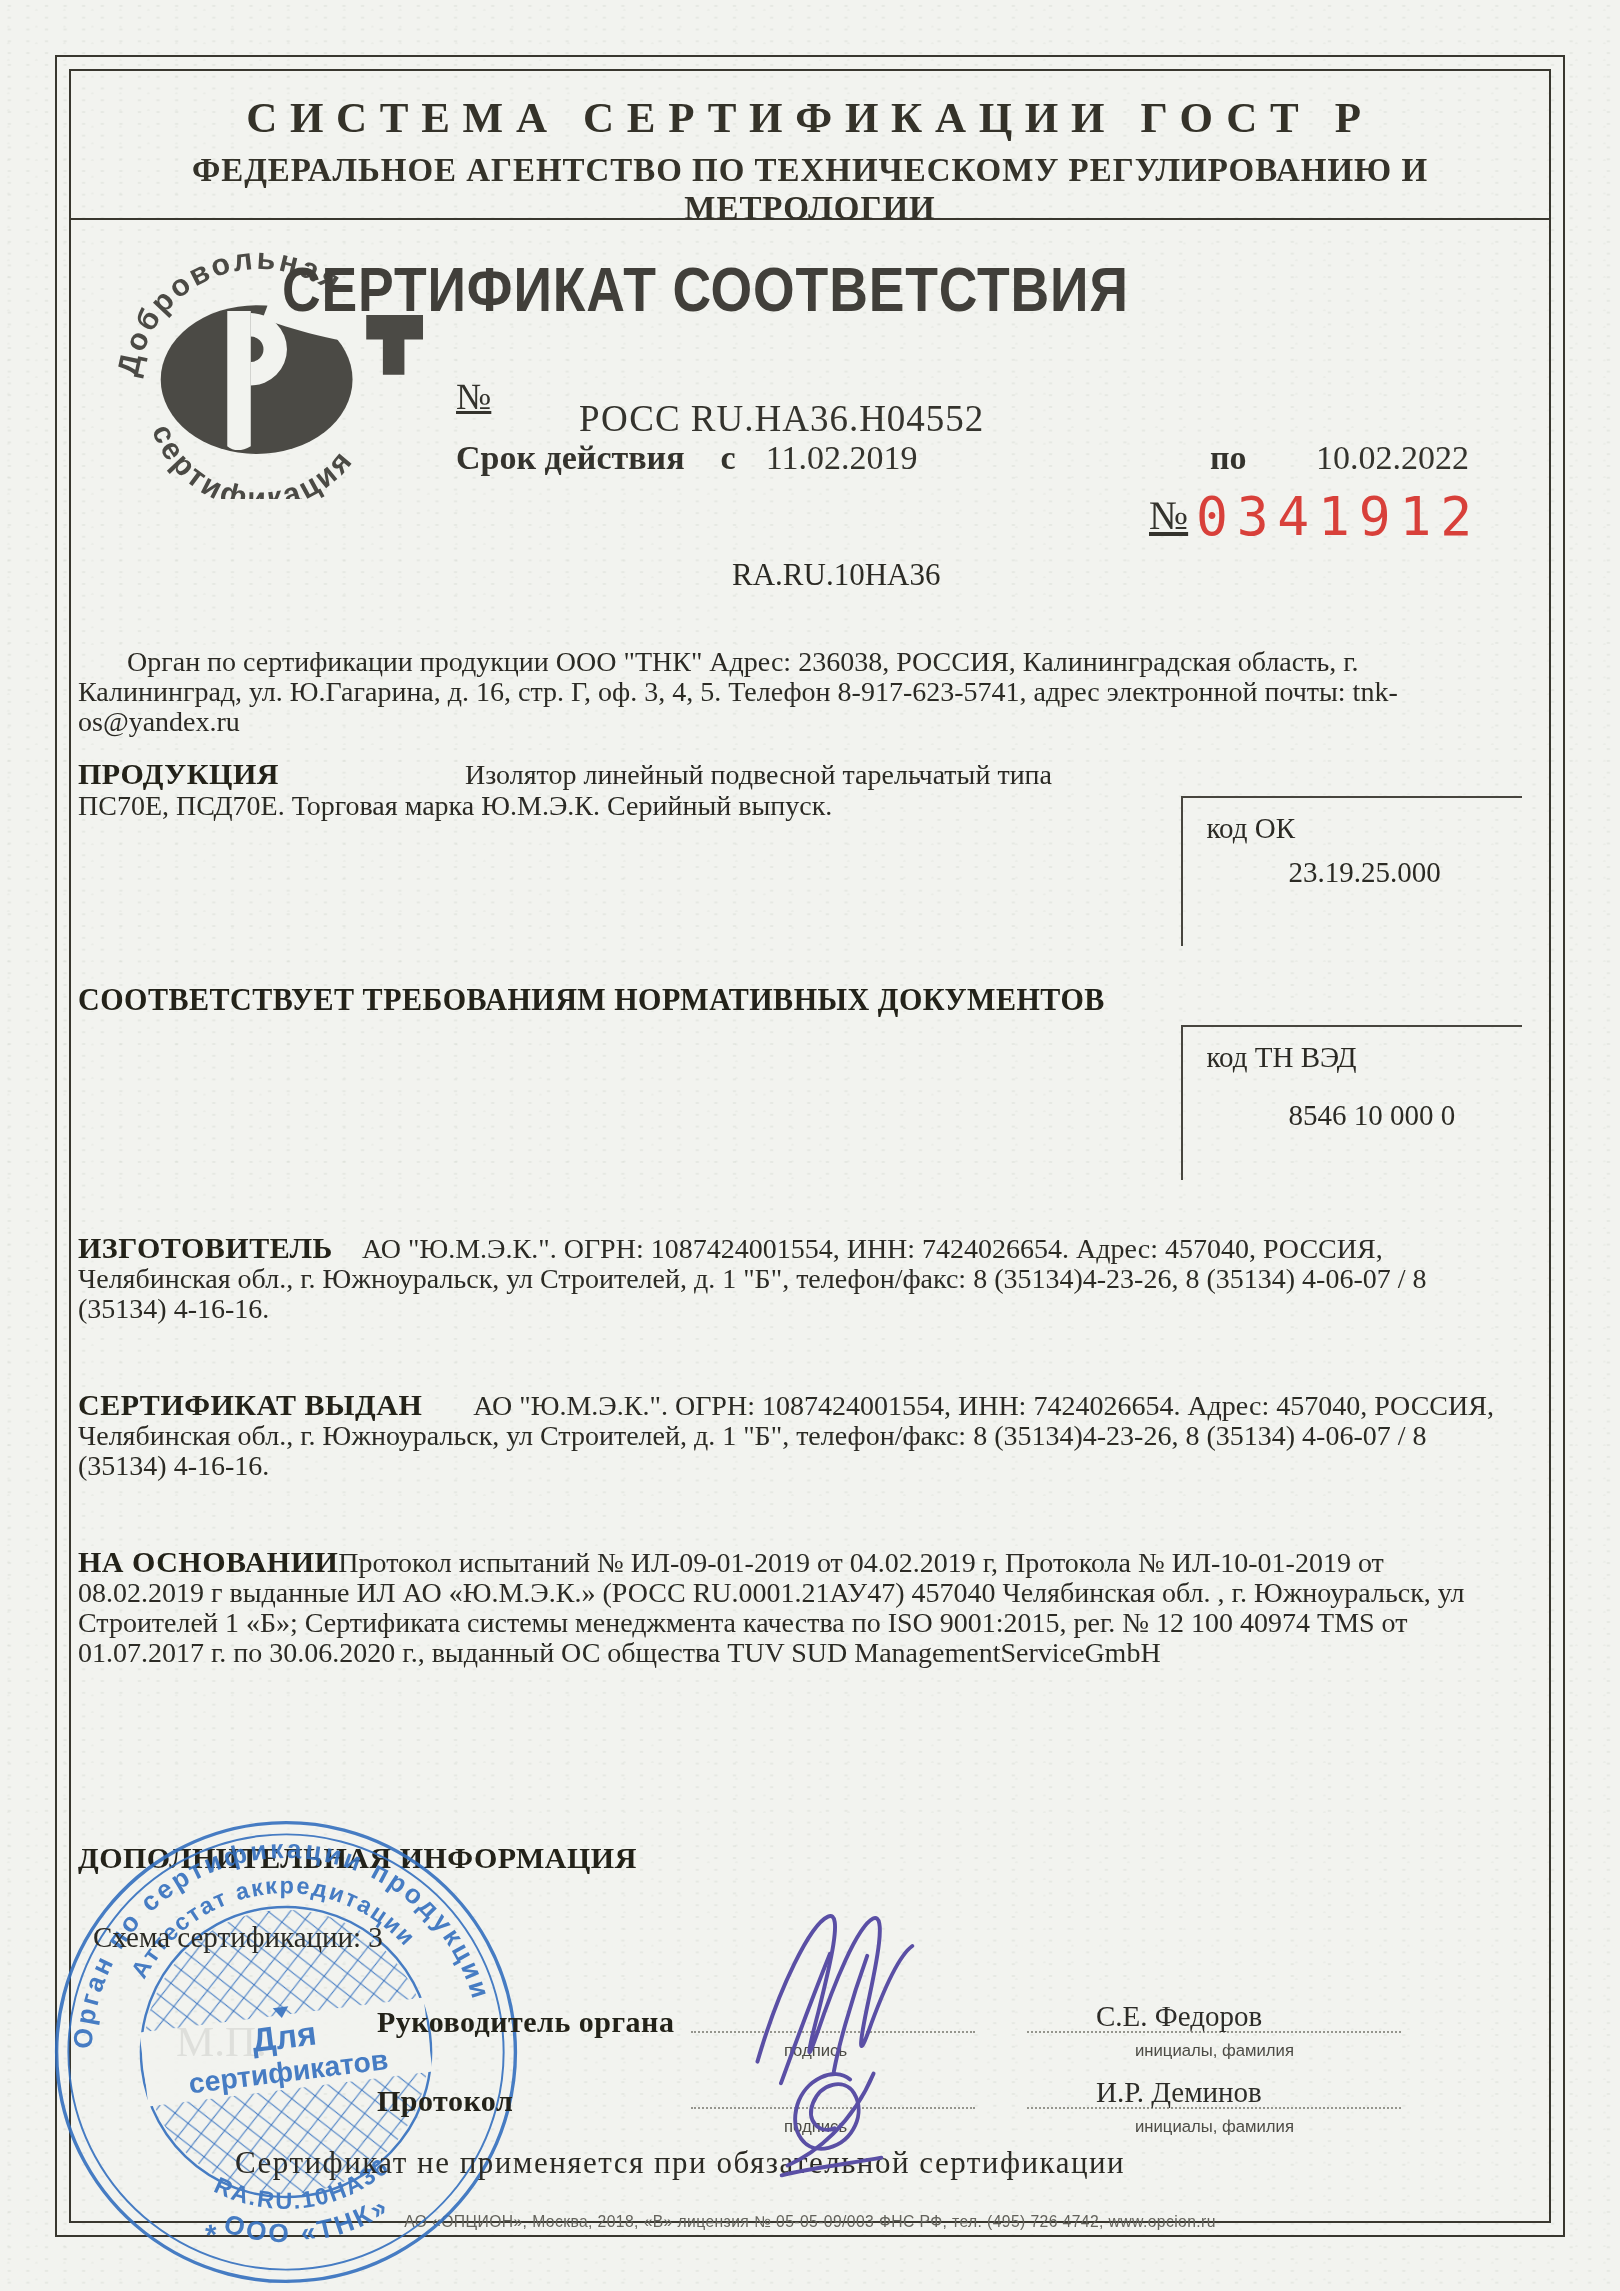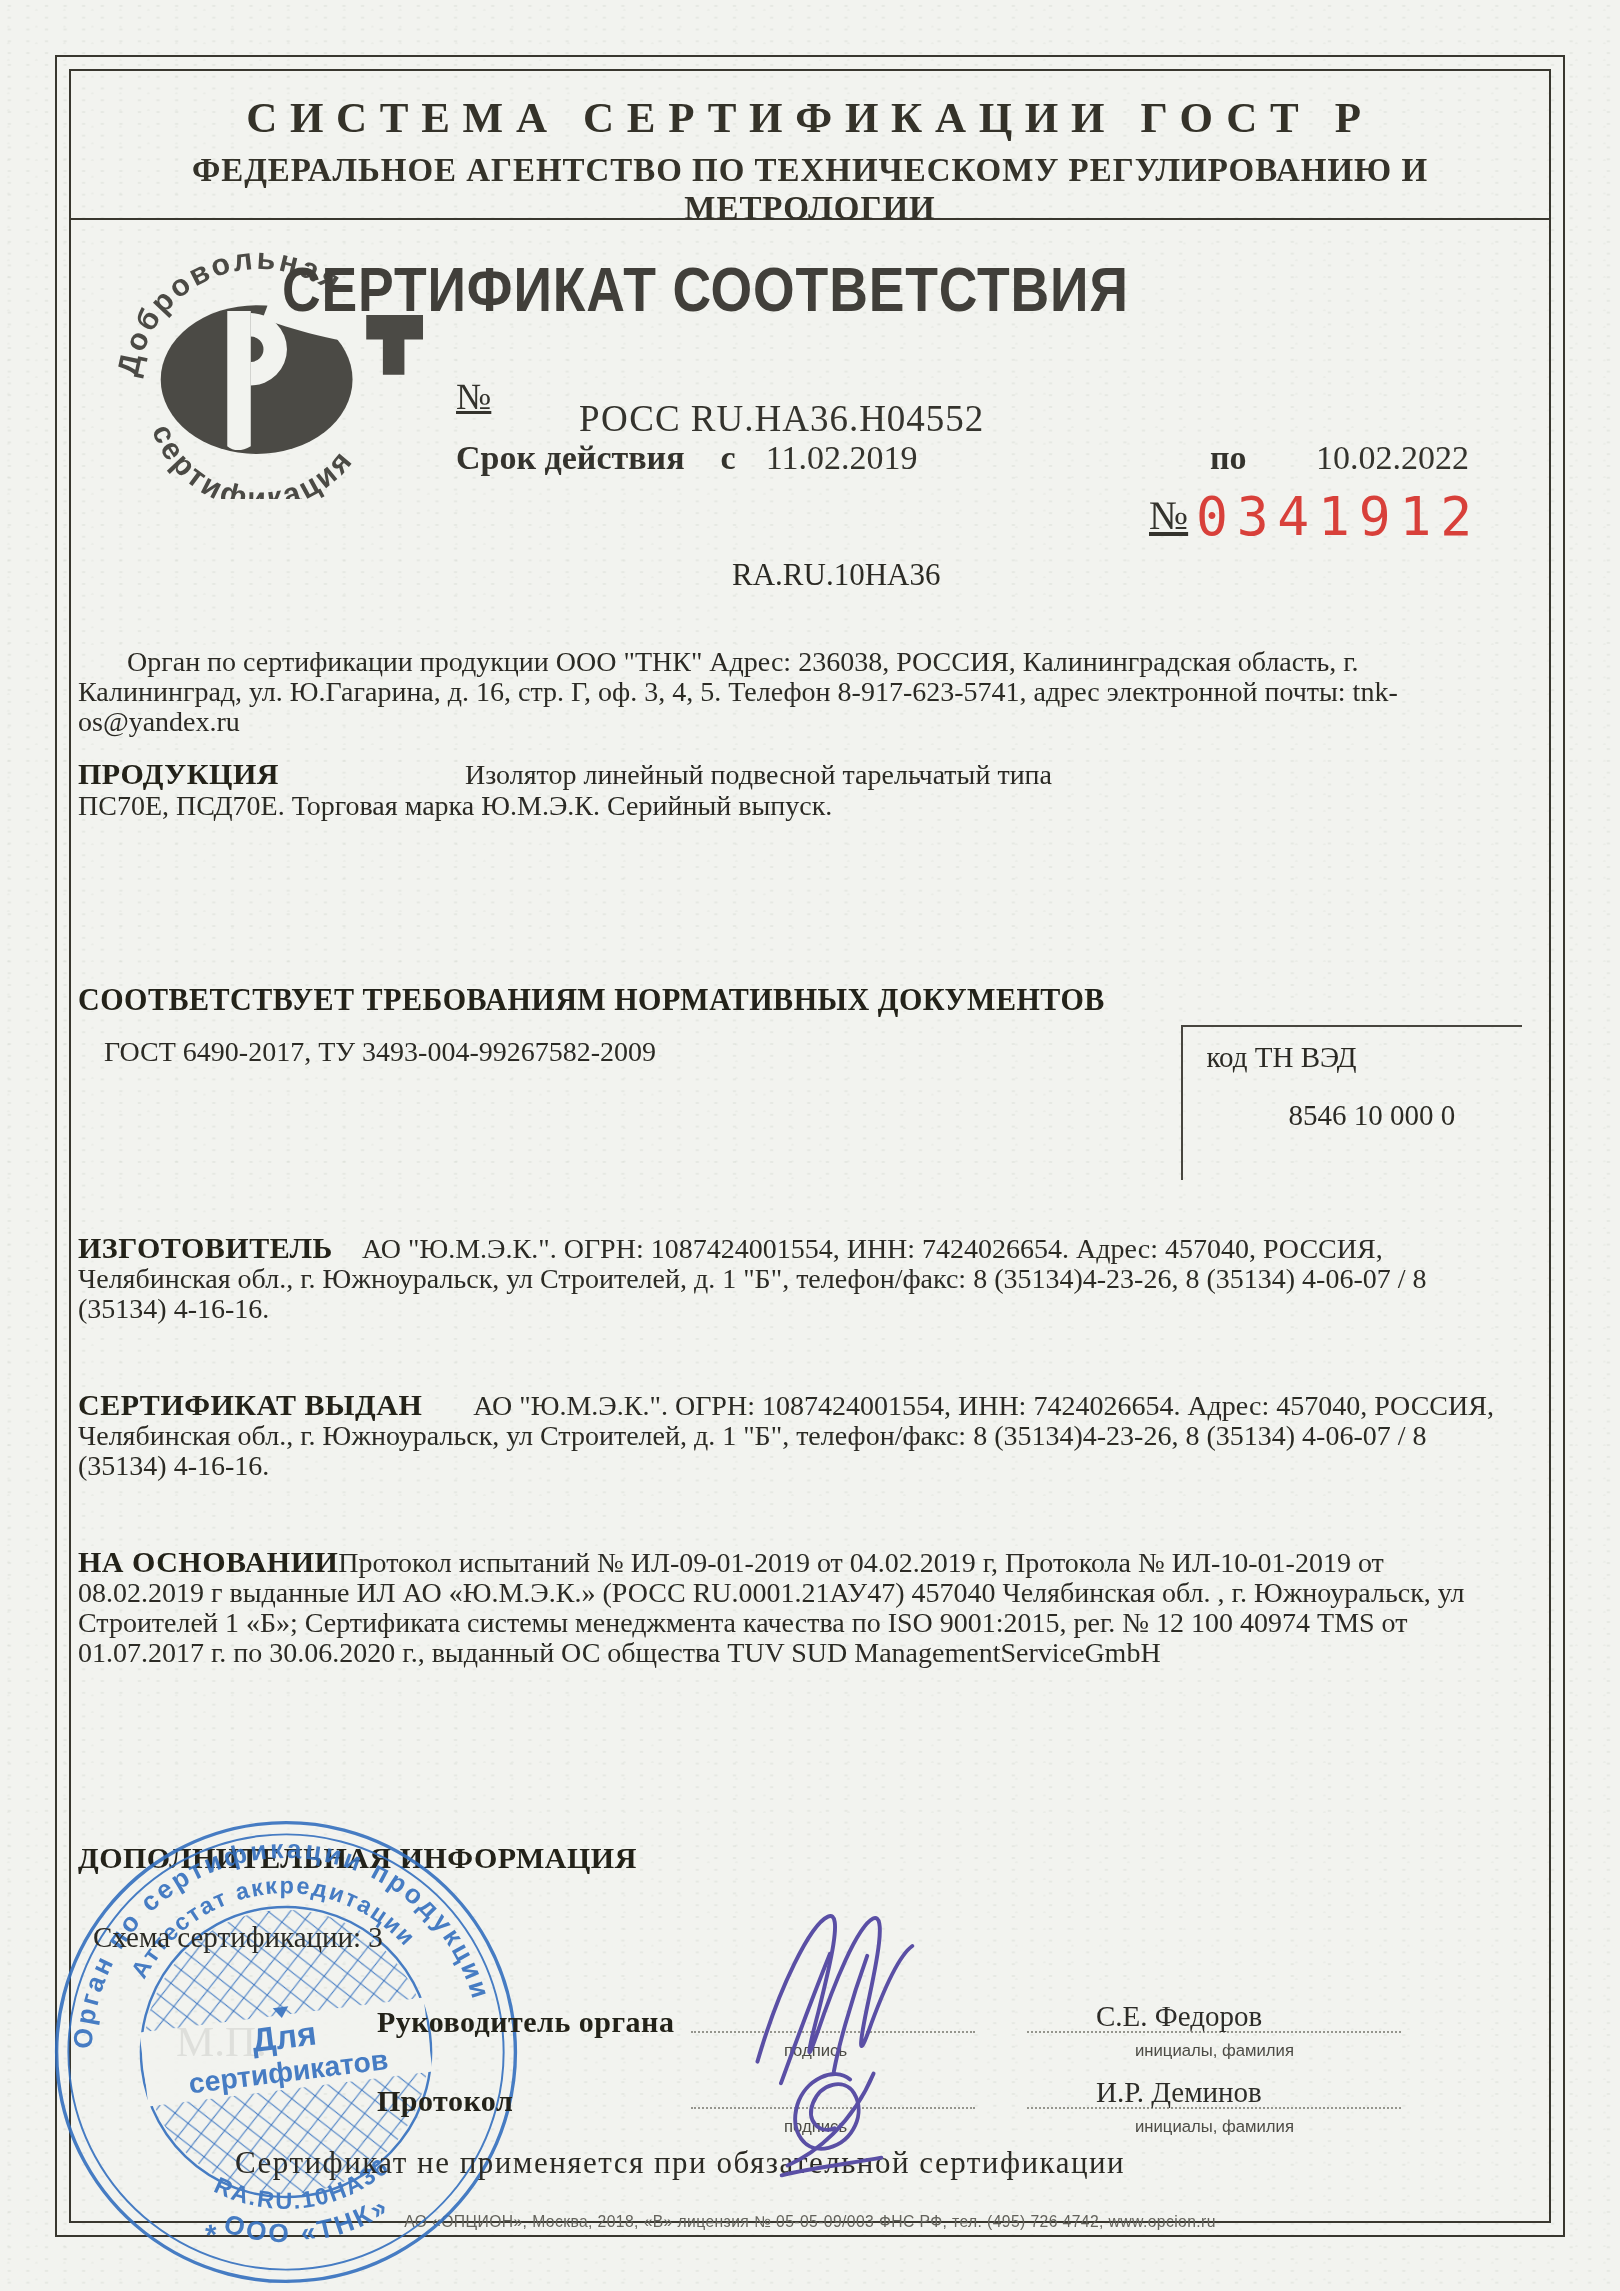--- a/index.html
+++ b/index.html
@@ -151,23 +151,26 @@
   <div class="blank-no">
     <span class="blank-no-label">№</span><span class="blank-no-value">0341912</span>
   </div>
 
   <div class="organ-code">RA.RU.10НА36</div>
   <div class="body-text organ-text">Орган по сертификации продукции ООО "ТНК" Адрес: 236038, РОССИЯ, Калининградская область, г. Калининград, ул. Ю.Гагарина, д. 16, стр. Г, оф. 3, 4, 5. Телефон 8-917-623-5741, адрес электронной почты: tnk-os@yandex.ru</div>
 
   <div class="product-block">
     <span class="sec-label product-label">ПРОДУКЦИЯ</span><span class="body-text">Изолятор линейный подвесной тарельчатый типа ПС70Е, ПСД70Е. Торговая марка Ю.М.Э.К. Серийный выпуск.</span>
   </div>
+  <div class="code-box box-ok">
+    <div class="cb-label">код ОК</div>
+    <div class="cb-value">23.19.25.000</div>
+  </div>
 
   <div class="sec-label conf-label">СООТВЕТСТВУЕТ ТРЕБОВАНИЯМ НОРМАТИВНЫХ ДОКУМЕНТОВ</div>
-  <div class="body-text conf-text">ГОСТ 6490-2017, ТУ 3493-004-99267582-2009</div>
   <div class="code-box box-tnved">
     <div class="cb-label">код ТН ВЭД</div>
     <div class="cb-value">8546 10 000 0</div>
   </div>
 
   <div class="maker-block body-text">
     <span class="sec-label maker-label">ИЗГОТОВИТЕЛЬ</span><span>АО "Ю.М.Э.К.". ОГРН: 1087424001554, ИНН: 7424026654. Адрес: 457040, РОССИЯ, Челябинская обл., г. Южноуральск, ул Строителей, д. 1 "Б", телефон/факс: 8 (35134)4-23-26, 8 (35134) 4-06-07 / 8 (35134) 4-16-16.</span>
   </div>
 
   <div class="issued-block body-text">

